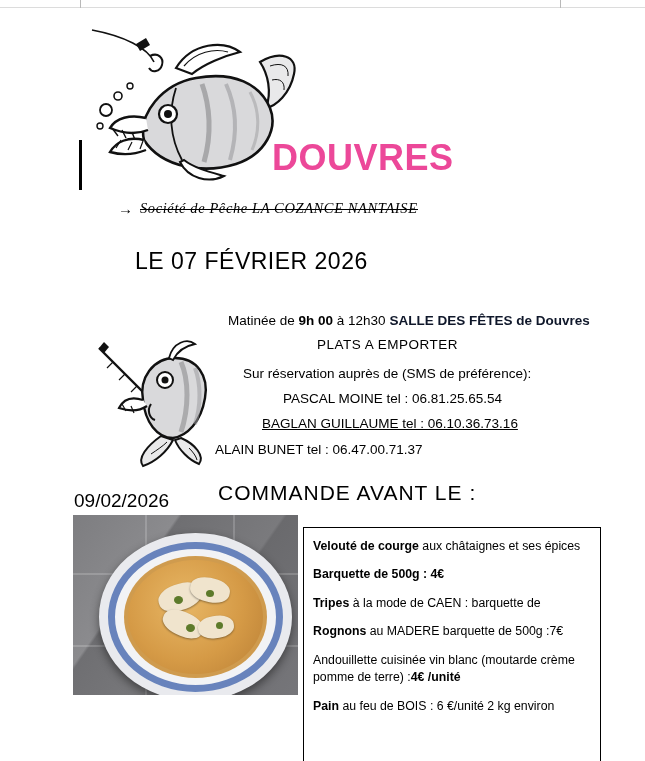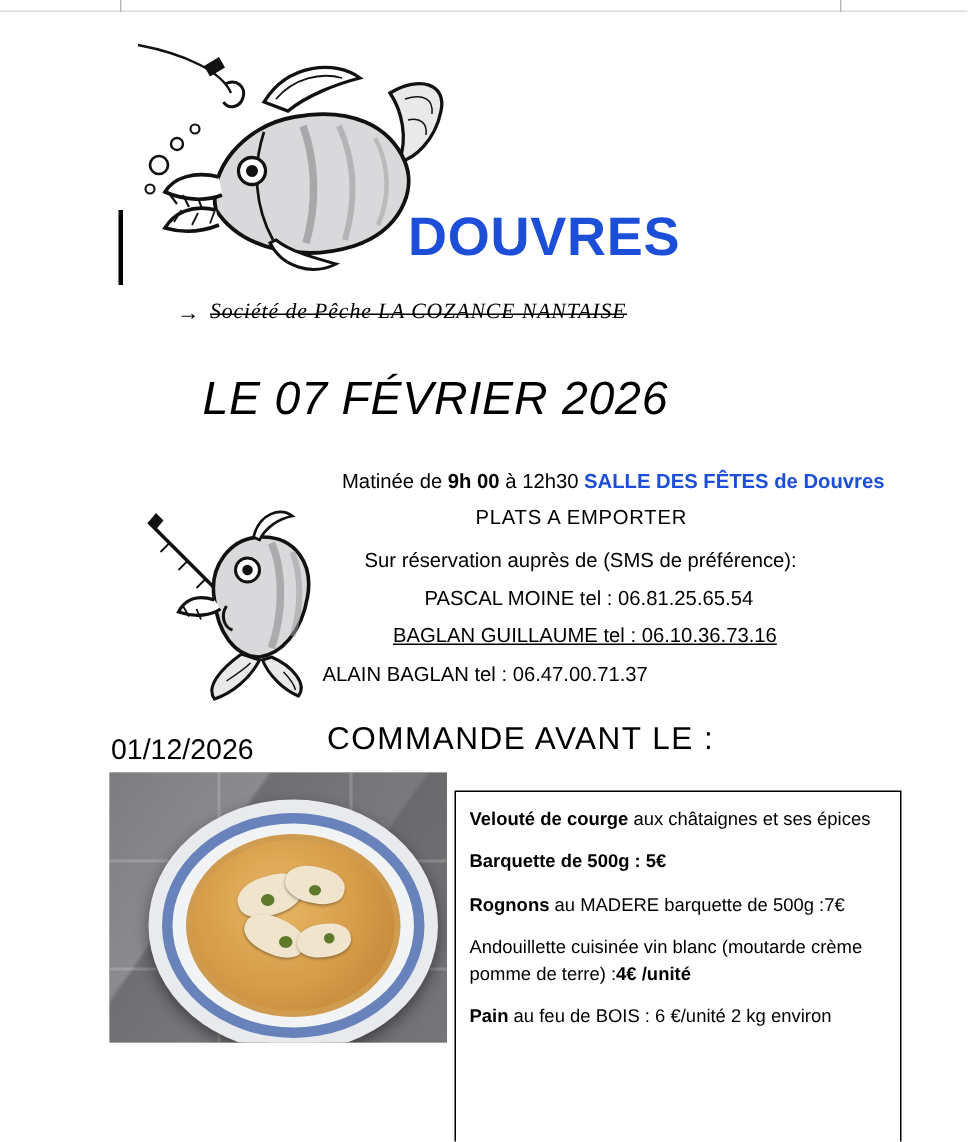--- a/index.html
+++ b/index.html
@@ -56,21 +56,21 @@
     background: #000;
   }
 
   .douvres {
     position: absolute;
     left: 272px;
     top: 137px;
     font-family: "Liberation Sans", sans-serif;
     font-size: 36px;
     font-weight: bold;
-    color: #1d4ed8;
+    color: #ec4899;
     letter-spacing: 0.5px;
   }
 
   .club-line {
     position: absolute;
     left: 140px;
     top: 200px;
     font-family: "Liberation Serif", serif;
     font-size: 14.5px;
     font-weight: normal;
@@ -90,36 +90,35 @@
     left: 118px;
     top: 200px;
     font-size: 15px;
   }
 
   .date-title {
     position: absolute;
     left: 135px;
     top: 248px;
     font-family: "Liberation Sans", sans-serif;
-    font-size: 31px;
+    font-size: 23px;
     letter-spacing: 0.5px;
     white-space: nowrap;
-    font-style: italic;
   }
 
   
   .line {
     position: absolute;
     font-family: "Liberation Sans", sans-serif;
     font-size: 13.5px;
     white-space: nowrap;
   }
   .l-matinee { left: 228px; top: 313px; }
   .l-matinee b { font-weight: bold; }
-  .l-matinee .blue { color: #1d4ed8; font-weight: bold; }
+  .l-matinee .blue { color: #0f172a; font-weight: bold; }
   .l-plats   { left: 317px; top: 337px; letter-spacing: 0.5px;}
   .l-resa    { left: 243px; top: 366px; }
   .l-pascal  { left: 283px; top: 391px; }
   .l-baglan  { left: 262px; top: 416px; text-decoration: underline; }
   .l-alain   { left: 215px; top: 442px; }
 
   .commande {
     position: absolute;
     left: 218px;
     top: 468px;
@@ -315,24 +314,24 @@
 </div>
 
 <div class="line l-matinee">
   <span>Matinée de </span><b>9h 00</b><span> à 12h30 </span><span class="blue">SALLE DES FÊTES de Douvres</span>
 </div>
 
 <div class="line l-plats">PLATS A EMPORTER</div>
 <div class="line l-resa">Sur réservation auprès de (SMS de préférence):</div>
 <div class="line l-pascal">PASCAL MOINE  tel : 06.81.25.65.54</div>
 <div class="line l-baglan">BAGLAN GUILLAUME  tel : 06.10.36.73.16</div>
-<div class="line l-alain">ALAIN BAGLAN tel : 06.47.00.71.37</div>
+<div class="line l-alain">ALAIN BUNET tel : 06.47.00.71.37</div>
 
 <div class="commande">COMMANDE AVANT  LE :</div>
-<div class="commande-date">01/12/2026</div>
+<div class="commande-date">09/02/2026</div>
 
 <div class="photo">
   <div class="tile-bg"></div>
   <div class="tile-line" style="left:0;top:58px;width:225px;height:2px;"></div>
   <div class="tile-line" style="left:0;top:130px;width:225px;height:2px;"></div>
   <div class="tile-line" style="left:72px;top:0;width:2px;height:180px;"></div>
   <div class="tile-line" style="left:160px;top:0;width:2px;height:180px;"></div>
 
   <div class="plate">
     <div class="plate-pattern"></div>
@@ -349,21 +348,24 @@
       </div>
     </div>
   </div>
 </div>
 
 <div class="menu-box">
   <div class="menu-item">
     <b>Velouté de courge</b><span> aux châtaignes et ses épices</span>
   </div>
   <div class="menu-item">
-    <b>Barquette de 500g : 5€</b><span></span>
+    <b>Barquette de 500g : 4€</b><span></span>
+  </div>
+  <div class="menu-item">
+    <b>Tripes</b><span> à la mode de CAEN : barquette de</span>
   </div>
   <div class="menu-item">
     <b>Rognons</b><span> au MADERE barquette de 500g :7€</span>
   </div>
   <div class="menu-item">
     <span>Andouillette cuisinée vin blanc (moutarde crème pomme de terre) :</span><b>4€ /unité</b>
   </div>
   <div class="menu-item">
     <b>Pain</b><span> au feu de BOIS : 6 €/unité 2 kg environ</span>
   </div>

